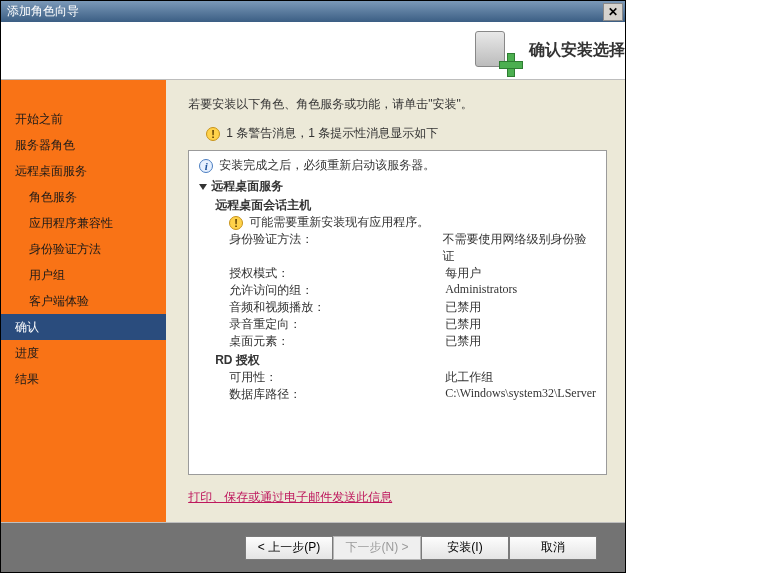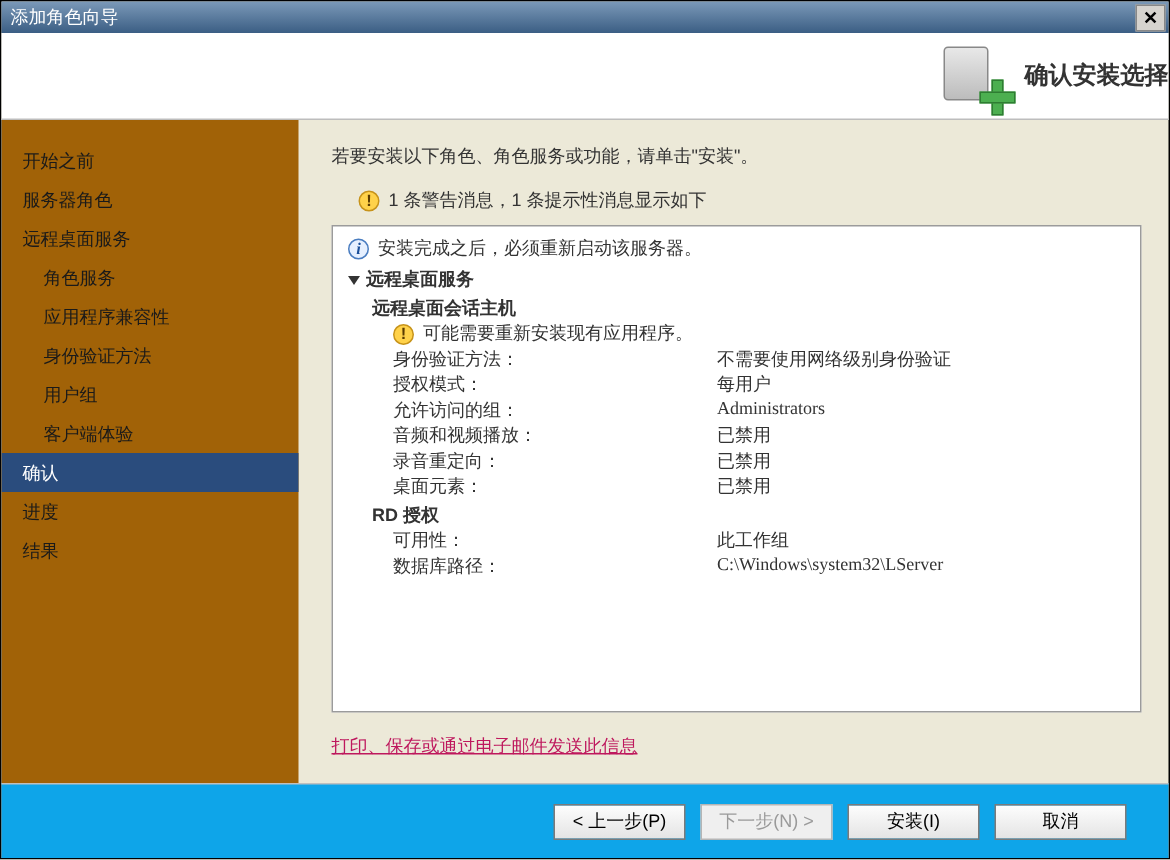--- a/index.html
+++ b/index.html
@@ -1,51 +1,51 @@
 <!DOCTYPE html>
 <html><head>
 <meta charset="utf-8">
 <style>
 * { margin:0; padding:0; box-sizing:border-box; font-family:"Microsoft YaHei","SimSun",Tahoma,sans-serif; font-size:12px; }
 body { background:#fff; }
-.window { width:780px; height:573px; border:1px solid #000; background:#ece9d8; display:flex; flex-direction:column; }
+.window { width:626px; height:573px; border:1px solid #000; background:#ece9d8; display:flex; flex-direction:column; }
 .titlebar { height:21px; background:linear-gradient(#7b99b8,#3b5e84); color:#fff; display:flex; align-items:center; padding:0 2px 0 6px; }
 .titlebar .title { flex:1; font-size:12px; }
 .titlebar .close { width:20px; height:18px; background:#d6d3ce; border:1px solid #888; color:#000; display:flex; align-items:center; justify-content:center; font-family:Arial; font-weight:bold; cursor:default; }
 .header { height:58px; background:#fff; border-bottom:1px solid #bdbdbd; display:flex; align-items:center; padding-left:14px;justify-content:flex-end; }
 .header .hicon { width:40px; height:40px; position:relative; margin-right:14px; }
 .header .hicon .box { width:30px; height:36px; background:linear-gradient(#e8e8e8,#bcbcbc); border:1px solid #888; border-radius:3px; position:absolute; top:0; left:0; }
 .header .hicon .plus { position:absolute; right:-6px; bottom:-4px; width:22px; height:22px; }
 .header .hicon .plus::before, .header .hicon .plus::after { content:""; position:absolute; background:#4caf50; border:1px solid #2e7d32; }
 .header .hicon .plus::before { left:8px; top:0; width:6px; height:22px; }
 .header .hicon .plus::after { top:8px; left:0; width:22px; height:6px; }
 .header h1 { font-size:16px; font-weight:bold; color:#333; }
 .body { flex:1; display:flex; overflow:hidden; }
-.sidebar { width:198px; background:#a16207; padding-top:14px; }
+.sidebar { width:198px; background:#f97316; padding-top:26px; }
 .navitem { padding:4px 6px 4px 14px; color:#1a1a1a; cursor:default; line-height:18px; }
 .navitem.indent { padding-left:28px; }
 .navitem.selected { background:#2a4c7d; color:#fff; }
 .content { flex:1; padding:16px 18px 10px 22px; display:flex; flex-direction:column; color:#333; }
 .intro { margin-bottom:8px; }
 .msgline { margin:4px 0 8px 18px; display:flex; align-items:center; gap:6px; }
 .icn { width:14px; height:14px; display:inline-flex; align-items:center; justify-content:center; font-size:11px; font-weight:bold; border-radius:50%; }
 .icn.warn { background:#ffd24a; border:1px solid #c7931a; color:#5a3b00; }
 .icn.info { background:#e6f0ff; border:1px solid #4a7dc0; color:#1a4f9a; font-family:Georgia,serif; font-style:italic; }
 .panel { flex:1; border:1px solid #9b9b9b; background:#fff; padding:6px 10px 6px 10px; overflow:auto; }
 .panel .inforow { display:flex; align-items:center; gap:6px; margin-bottom:4px; }
 .cat { display:flex; align-items:center; gap:4px; font-weight:bold; margin-top:2px; }
 .cat .tri { width:0; height:0; border-left:4px solid transparent; border-right:4px solid transparent; border-top:6px solid #333; }
 .sub1 { margin-left:16px; font-weight:bold; margin-top:2px; }
 .sub2 { margin-left:30px; display:flex; align-items:center; gap:6px; }
 .kv { margin-left:30px; display:flex; }
 .kv .k { width:170px; }
 .kv .v { font-family:Tahoma,"SimSun";margin-left:46px; }
 .linkrow { margin:14px 0 6px 0; }
 .linkrow a { color:#be185d; text-decoration:underline; cursor:pointer; }
-.footer { height:50px; border-top:1px solid #bfbfbf; display:flex; align-items:center; justify-content:flex-end; gap:10px; padding-right:28px; background:#0ea5e9; }
+.footer { height:50px; border-top:1px solid #bfbfbf; display:flex; align-items:center; justify-content:flex-end; padding-right:28px; background:#737373; }
 .btn { min-width:88px; height:24px; border:1px solid #7a7a7a; background:linear-gradient(#fdfdfd,#e4e4e4); padding:0 10px; cursor:default; display:inline-flex; align-items:center; justify-content:center; }
 .btn.disabled { color:#9a9a9a; border-color:#b5b5b5; background:#efefef; }
 </style>
 </head>
 <body>
 
 <div class="window">
 
   <div class="titlebar">
     <span class="title">添加角色向导</span>

